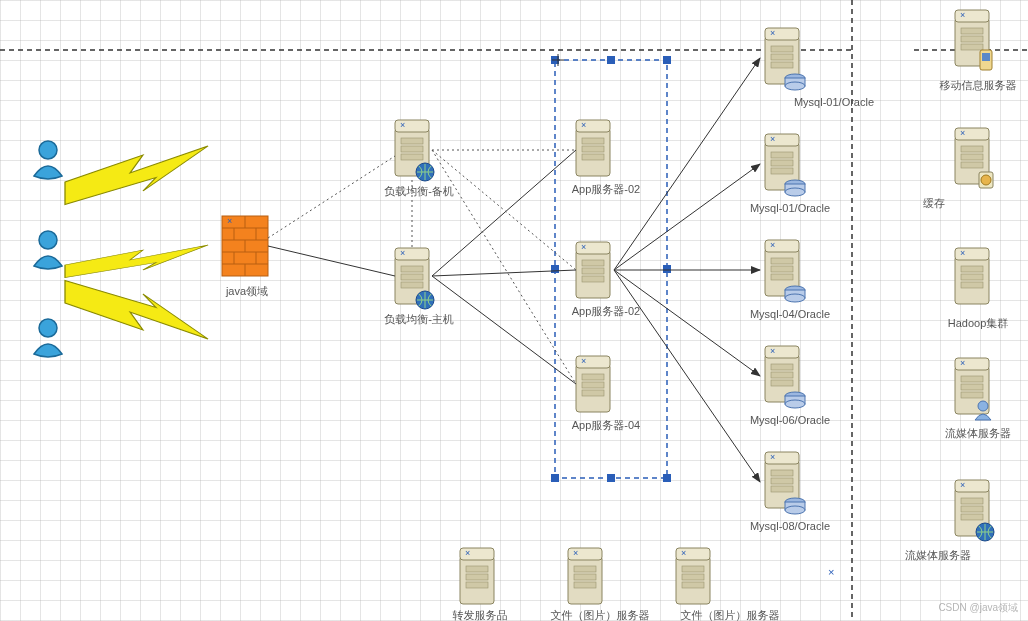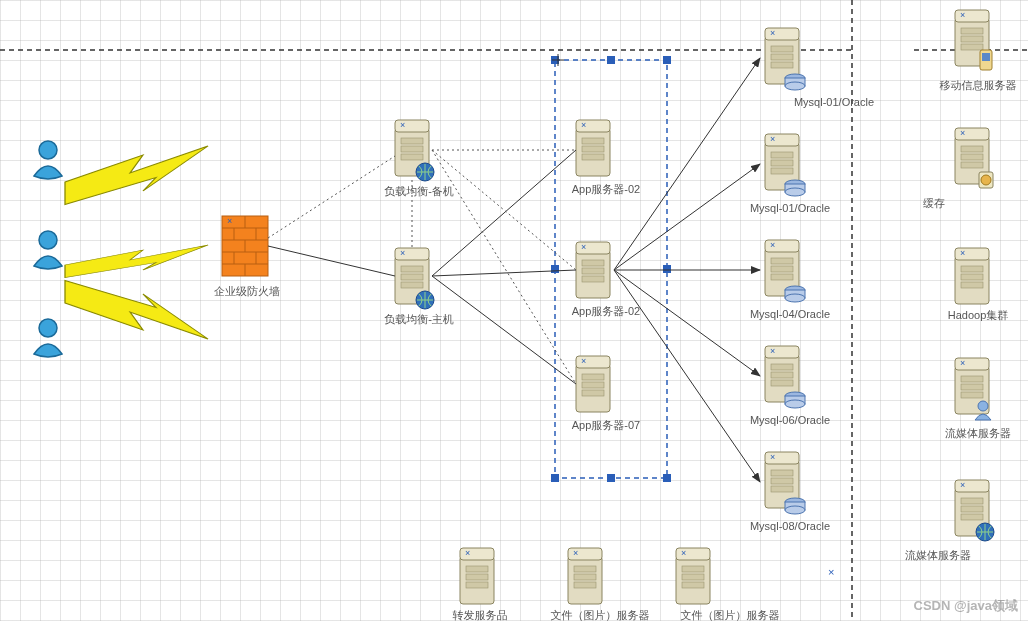--- a/index.html
+++ b/index.html
@@ -20,23 +20,22 @@
   }
   .label {
     position: absolute;
     font-size: 11px;
     color: #555;
     text-align: center;
     white-space: nowrap;
   }
   .watermark {
     position: absolute;
-    font-size: 13px;
+    font-size: 10px;
     color: rgba(120,120,120,0.55);
-    font-weight: bold;
   }
   svg { position: absolute; top:0; left:0; width:1028px; height:621px; pointer-events:none; }
 </style>
 </head>
 <body>
 
 <div class="canvas">
 
 <svg>
   <defs>
@@ -207,38 +206,38 @@
         <text x="960" y="256">×</text>
     <text x="960" y="366">×</text>
         <text x="960" y="488">×</text>
     <text x="465" y="556">×</text>
         <text x="573" y="556">×</text>
         <text x="681" y="556">×</text>
     <text x="227" y="224">×</text>
   </g>
 </svg>
 
-<div class="label" style="left:202px; top:284px; width:90px">企业级防火墙</div>
+<div class="label" style="left:202px; top:284px; width:90px">java领域</div>
 
 <div class="label" style="left:374px; top:184px; width:90px">负载均衡-备机</div>
 <div class="label" style="left:374px; top:312px; width:90px">负载均衡-主机</div>
 
 <div class="label" style="left:560px; top:182px; width:92px">App服务器-02</div>
 <div class="label" style="left:560px; top:304px; width:92px">App服务器-02</div>
-<div class="label" style="left:560px; top:418px; width:92px">App服务器-07</div>
+<div class="label" style="left:560px; top:418px; width:92px">App服务器-04</div>
 
 <div class="label" style="left:784px; top:96px;  width:100px">Mysql-01/Oracle</div>
 <div class="label" style="left:740px; top:202px; width:100px">Mysql-01/Oracle</div>
 <div class="label" style="left:740px; top:308px; width:100px">Mysql-04/Oracle</div>
 <div class="label" style="left:740px; top:414px; width:100px">Mysql-06/Oracle</div>
 <div class="label" style="left:740px; top:520px; width:100px">Mysql-08/Oracle</div>
 
 <div class="label" style="left:928px; top:78px;  width:100px">移动信息服务器</div>
 <div class="label" style="left:884px; top:196px; width:100px">缓存</div>
-<div class="label" style="left:928px; top:308px; width:100px">Hadoop集群</div>
+<div class="label" style="left:928px; top:316px; width:100px">Hadoop集群</div>
 <div class="label" style="left:928px; top:426px; width:100px">流媒体服务器</div>
 <div class="label" style="left:888px; top:548px; width:100px">流媒体服务器</div>
 
 <div class="label" style="left:440px; top:608px; width:80px">转发服务品</div>
 <div class="label" style="left:530px; top:608px; width:140px">文件（图片）服务器</div>
 <div class="label" style="left:660px; top:608px; width:140px">文件（图片）服务器</div>
 
 <div class="watermark" style="right:10px; bottom:6px">CSDN @java领域</div>
 
 </div>

